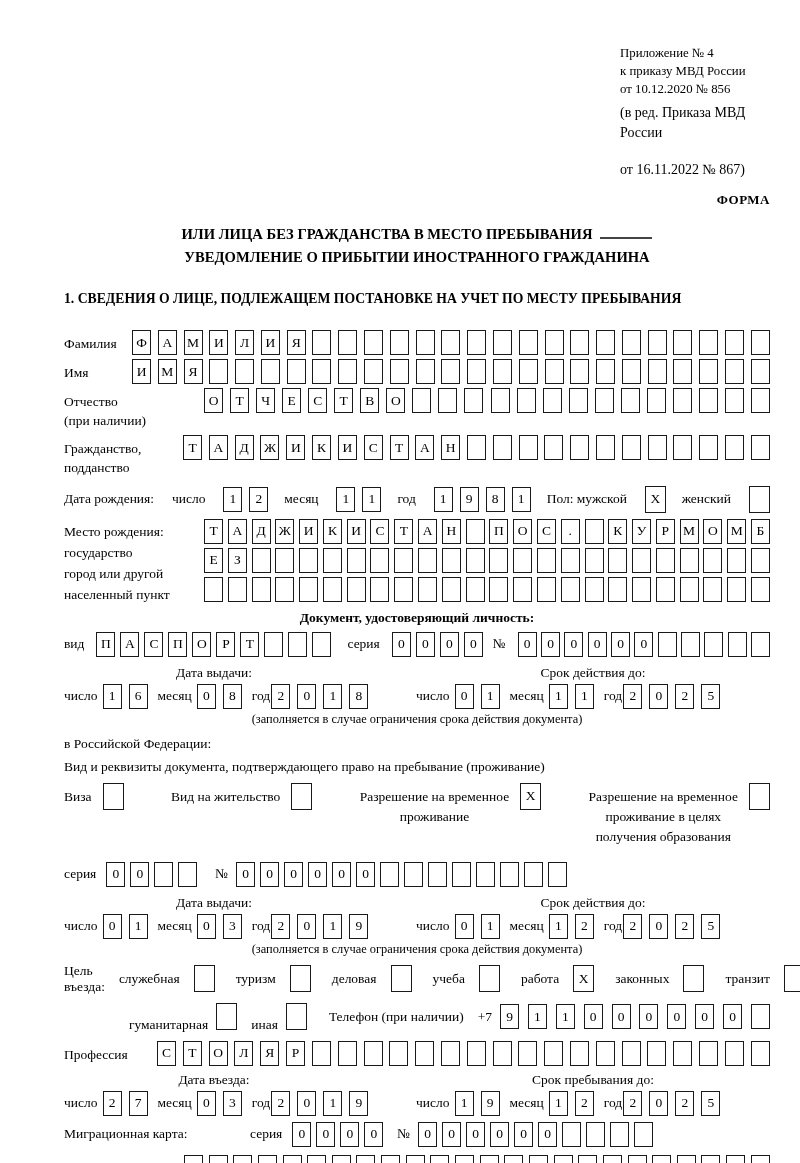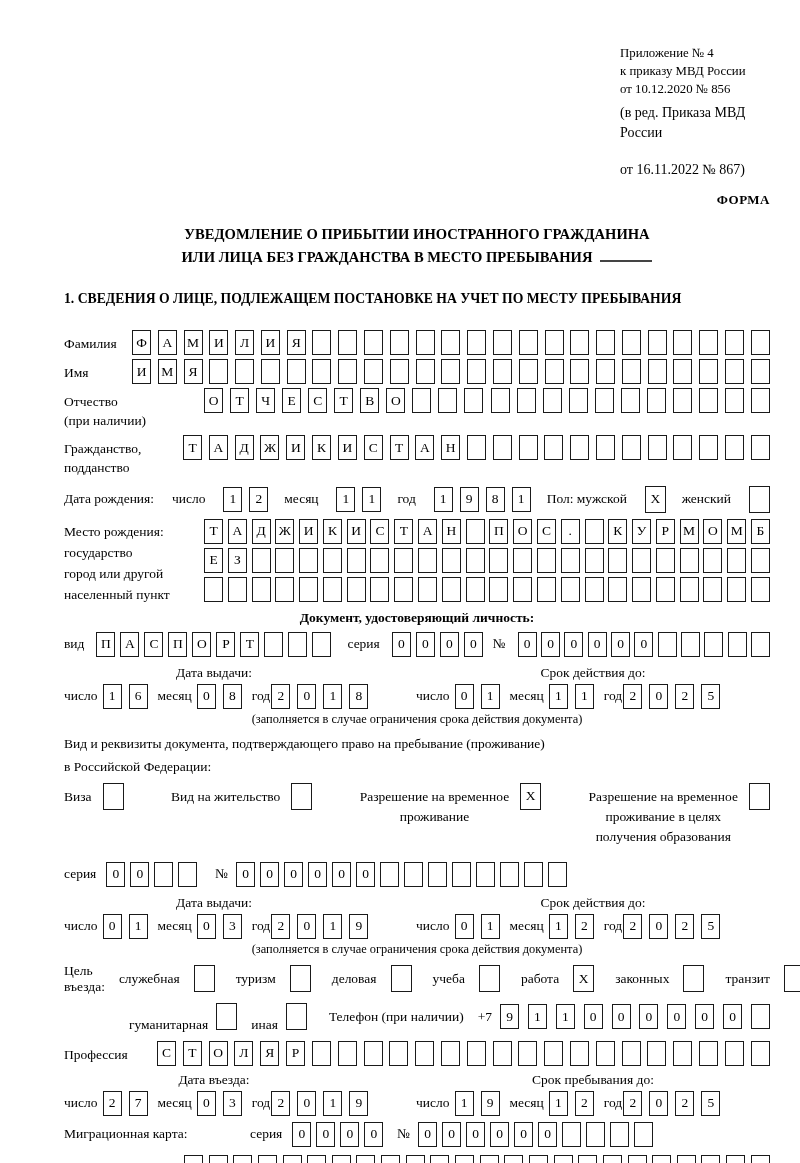--- a/index.html
+++ b/index.html
@@ -89,24 +89,24 @@
   <div class="hdr">
     <div>Приложение № 4</div>
     <div>к приказу МВД России</div>
     <div>от 10.12.2020 № 856</div>
     <div class="ed">(в ред. Приказа МВД России</div>
     <div class="ed" style="margin-top:17px">от 16.11.2022 № 867)</div>
   </div>
   <div class="forma">ФОРМА</div>
 
   <div class="title">
-    <div>УВЕДОМЛЕНИЕ О ПРИБЫТИИ ИНОСТРАННОГО ГРАЖДАНИНА</div>
     <div>
       <span>ИЛИ ЛИЦА БЕЗ ГРАЖДАНСТВА В МЕСТО ПРЕБЫВАНИЯ</span><span class="uline"></span>
     </div>
+    <div>УВЕДОМЛЕНИЕ О ПРИБЫТИИ ИНОСТРАННОГО ГРАЖДАНИНА</div>
   </div>
 
   <div class="sec">1. СВЕДЕНИЯ О ЛИЦЕ, ПОДЛЕЖАЩЕМ ПОСТАНОВКЕ НА УЧЕТ ПО МЕСТУ ПРЕБЫВАНИЯ</div>
 
   <div class="row">
     <div class="lbl w68">Фамилия</div>
     <div class="boxes fill">
         <span class="box">Ф</span>
         <span class="box">А</span>
         <span class="box">М</span>
@@ -428,22 +428,22 @@
             <span class="box">0</span>
             <span class="box">2</span>
             <span class="box">5</span>
           </span>
       </div>
     </div>
     <div class="dnote">(заполняется в случае ограничения срока действия документа)</div>
   </div>
 
   <div class="intro">
+    <div>в Российской Федерации:</div>
     <div>Вид и реквизиты документа, подтверждающего право на пребывание (проживание)</div>
-    <div>в Российской Федерации:</div>
   </div>
 
   <div class="permits">
     <div class="popt">
       <span class="ptxt">Виза</span>
       <span class="boxes checkbox">
           <span class="box"></span>
         </span>
     </div>
     <div class="popt">

